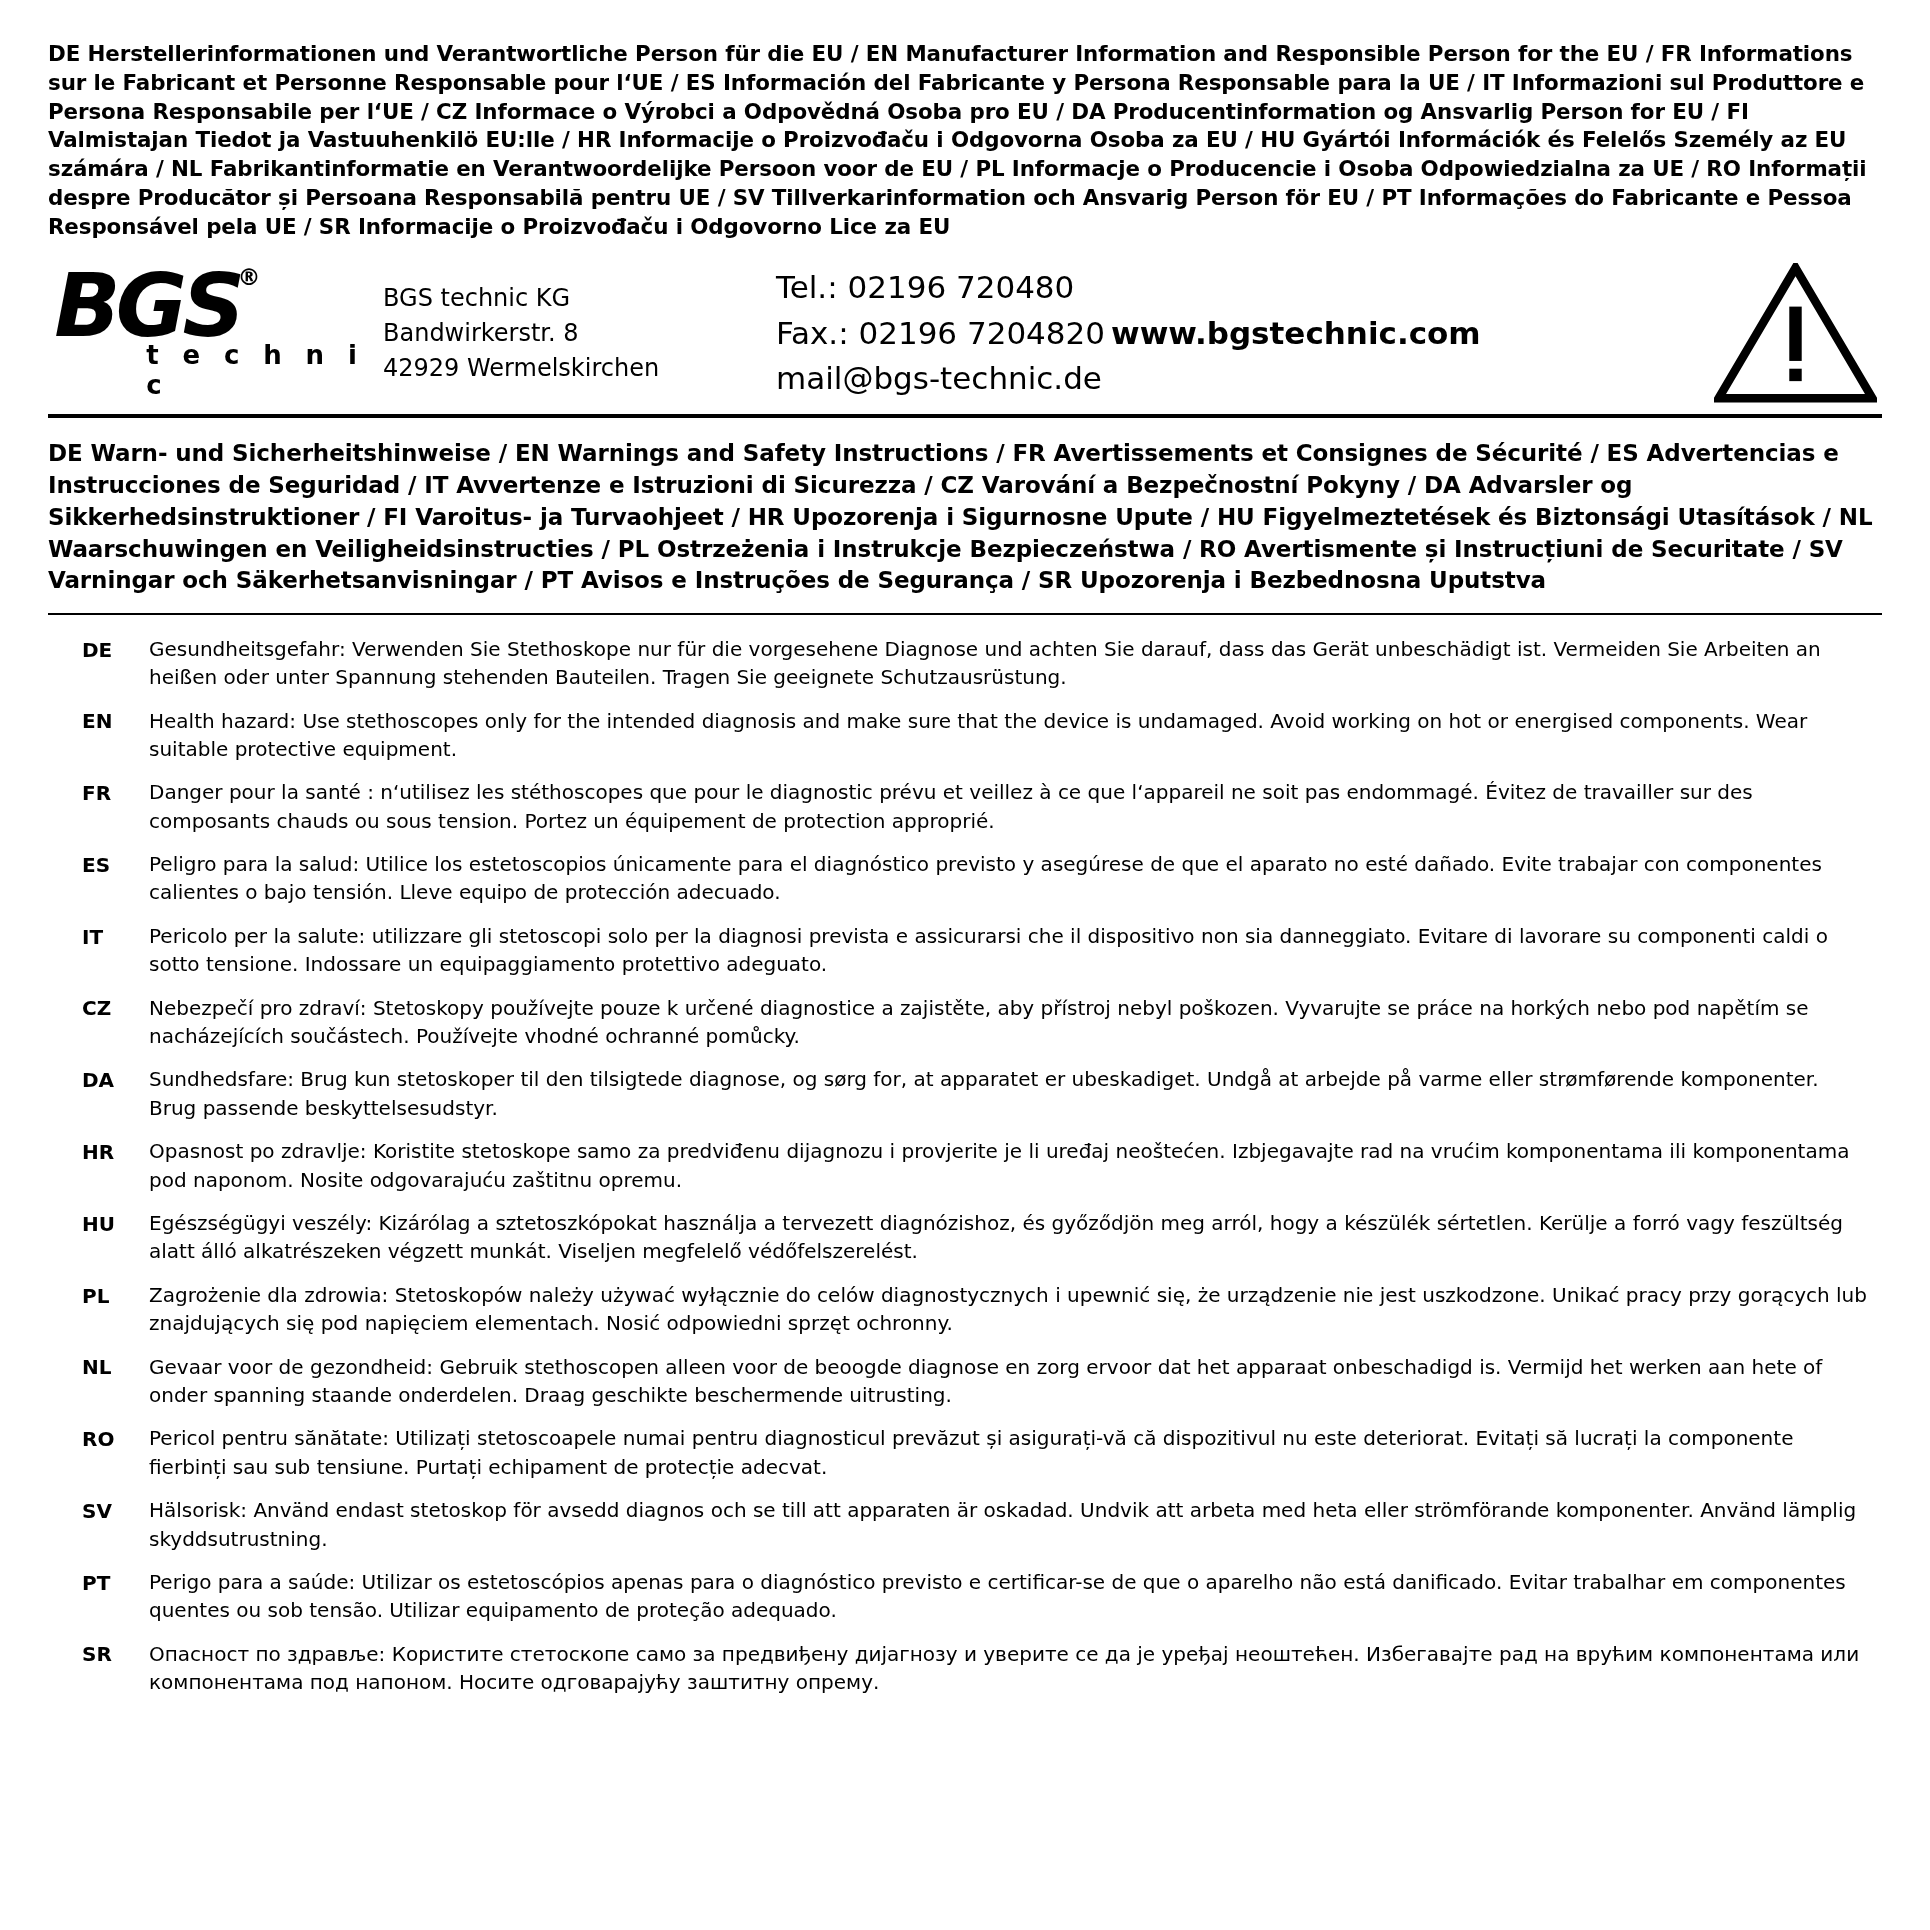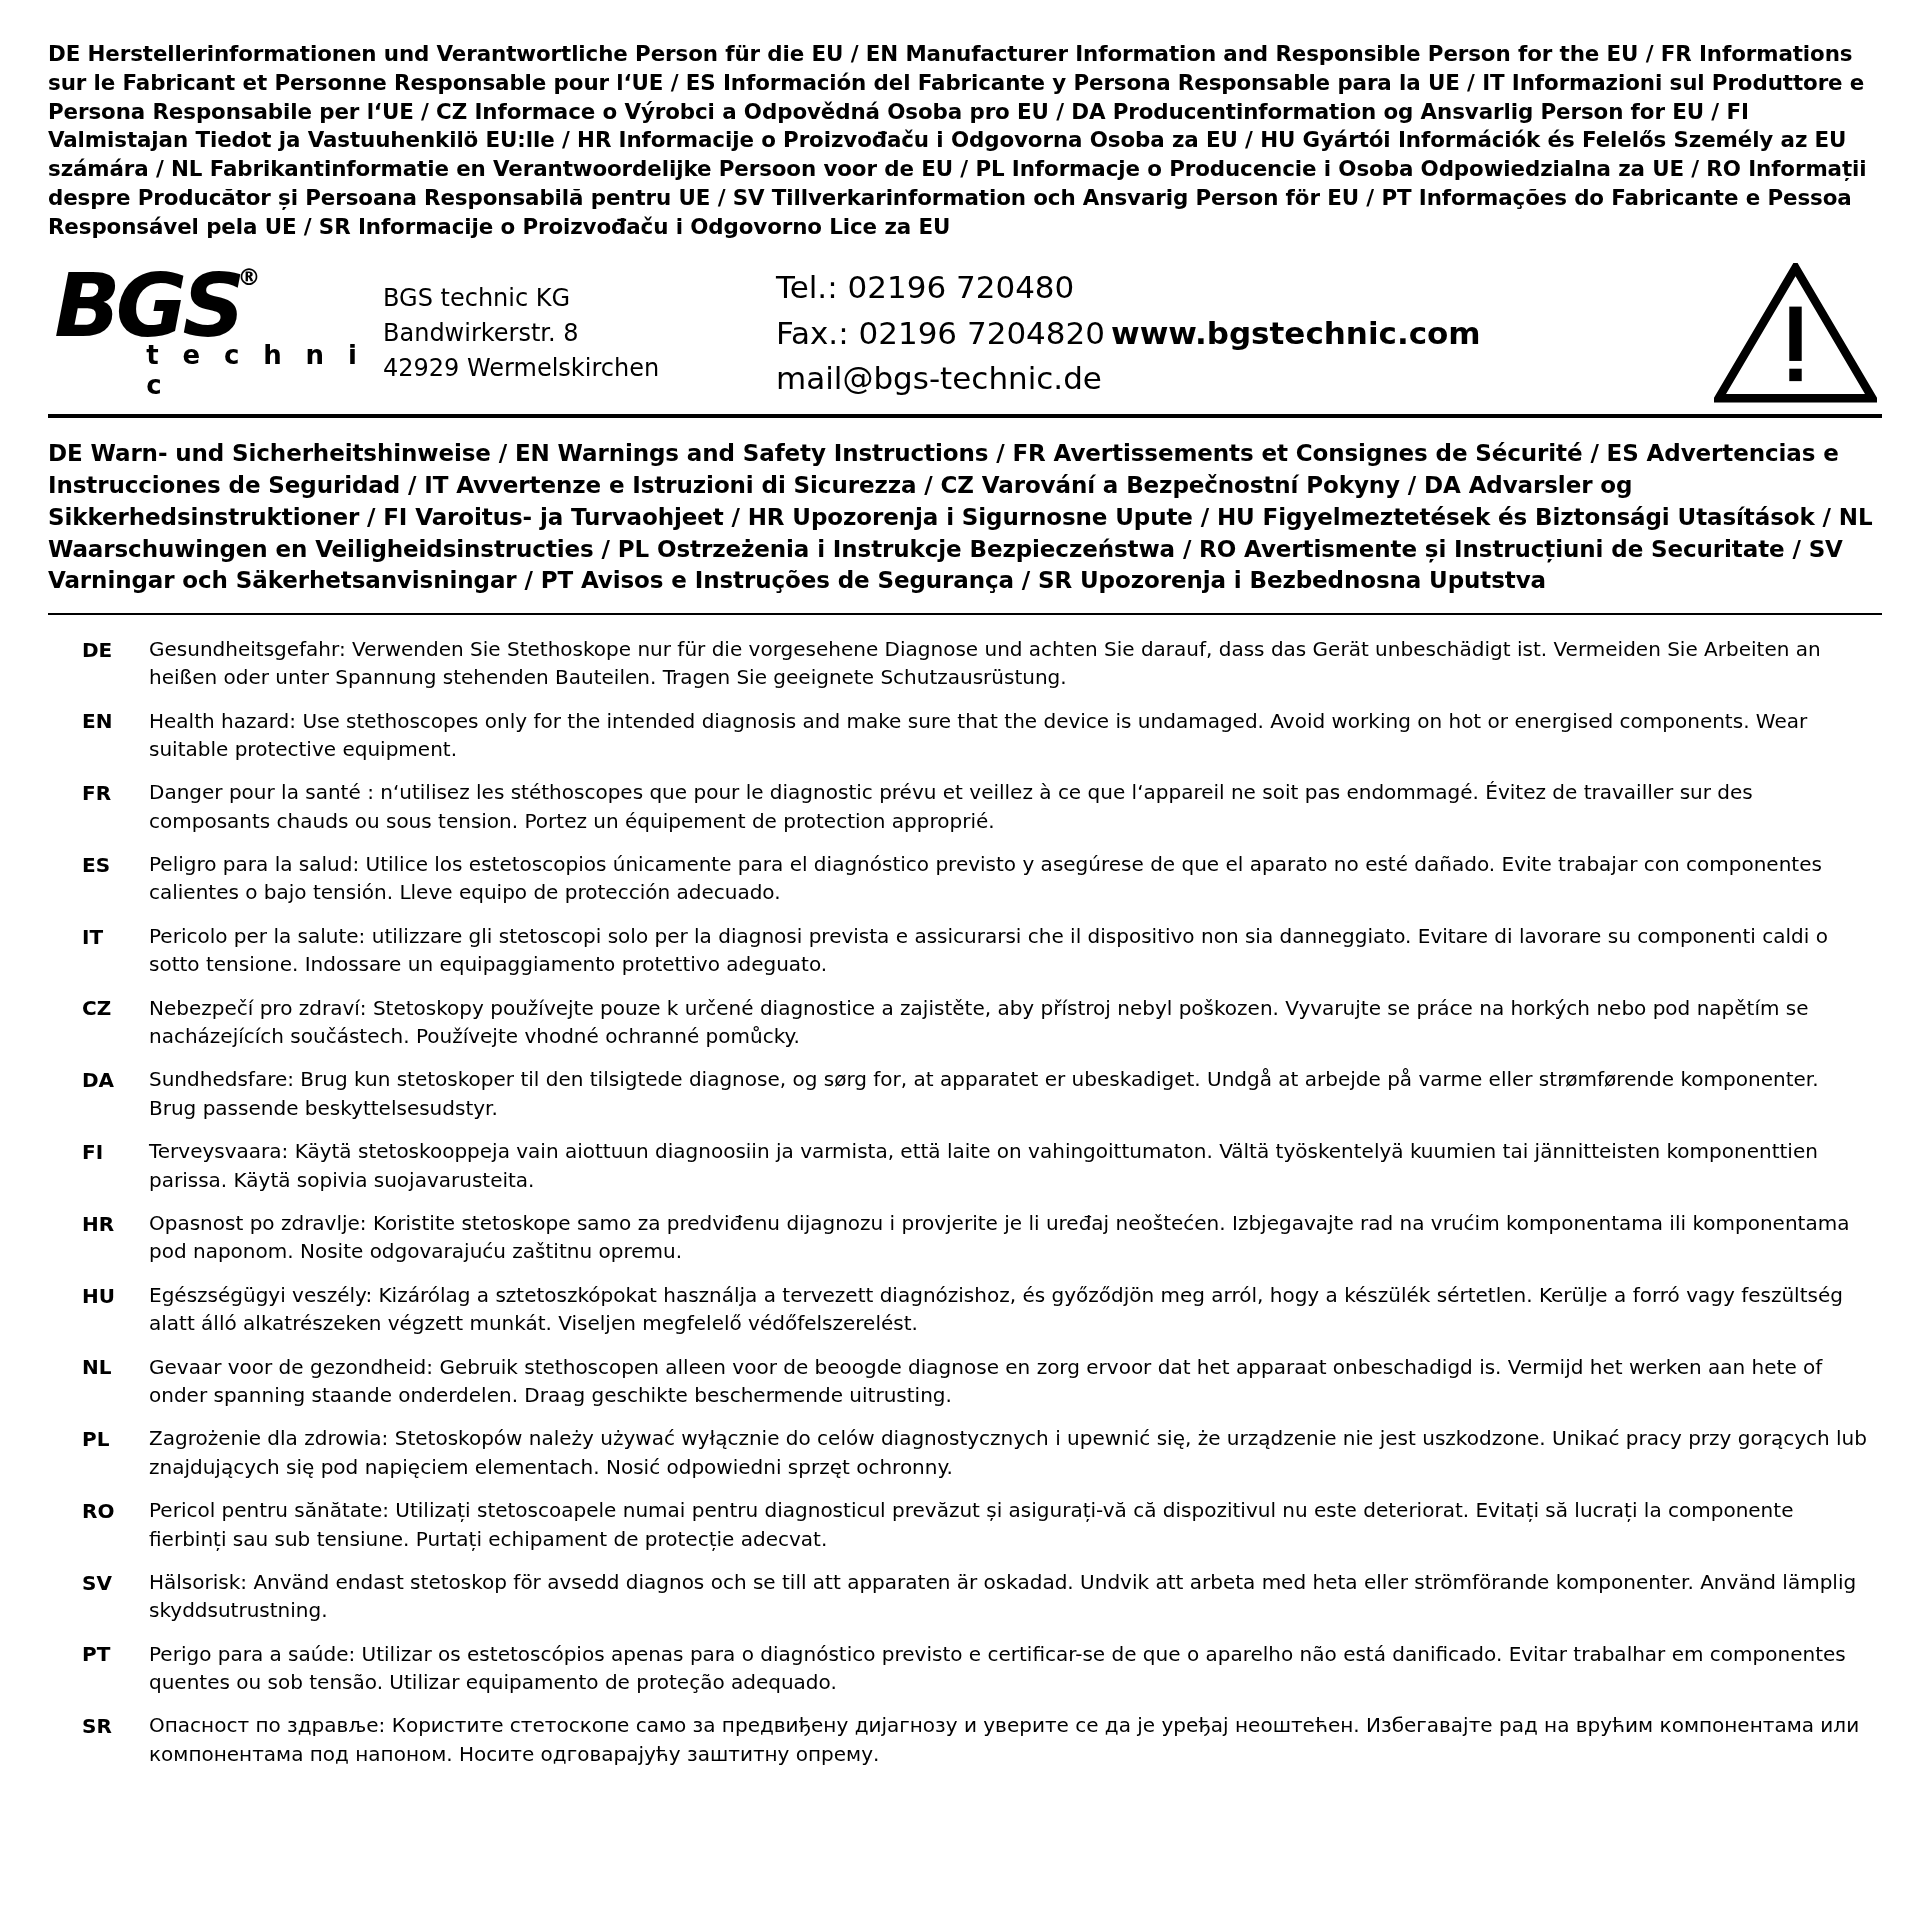--- a/index.html
+++ b/index.html
@@ -207,40 +207,36 @@
     </div>
     <div class="warn-row">
       <div class="warn-code">CZ</div>
       <div class="warn-text">Nebezpečí pro zdraví: Stetoskopy používejte pouze k určené diagnostice a zajistěte, aby přístroj nebyl poškozen. Vyvarujte se práce na horkých nebo pod napětím se nacházejících součástech. Používejte vhodné ochranné pomůcky.</div>
     </div>
     <div class="warn-row">
       <div class="warn-code">DA</div>
       <div class="warn-text">Sundhedsfare: Brug kun stetoskoper til den tilsigtede diagnose, og sørg for, at apparatet er ubeskadiget. Undgå at arbejde på varme eller strømførende komponenter. Brug passende beskyttelsesudstyr.</div>
     </div>
     <div class="warn-row">
-      <div class="warn-code">FI</div>
-      <div class="warn-text">Terveysvaara: Käytä stetoskooppeja vain aiottuun diagnoosiin ja varmista, että laite on vahingoittumaton. Vältä työskentelyä kuumien tai jännitteisten komponenttien parissa. Käytä sopivia suojavarusteita.</div>
-    </div>
-    <div class="warn-row">
       <div class="warn-code">HR</div>
       <div class="warn-text">Opasnost po zdravlje: Koristite stetoskope samo za predviđenu dijagnozu i provjerite je li uređaj neoštećen. Izbjegavajte rad na vrućim komponentama ili komponentama pod naponom. Nosite odgovarajuću zaštitnu opremu.</div>
     </div>
     <div class="warn-row">
       <div class="warn-code">HU</div>
       <div class="warn-text">Egészségügyi veszély: Kizárólag a sztetoszkópokat használja a tervezett diagnózishoz, és győződjön meg arról, hogy a készülék sértetlen. Kerülje a forró vagy feszültség alatt álló alkatrészeken végzett munkát. Viseljen megfelelő védőfelszerelést.</div>
     </div>
     <div class="warn-row">
+      <div class="warn-code">PL</div>
+      <div class="warn-text">Zagrożenie dla zdrowia: Stetoskopów należy używać wyłącznie do celów diagnostycznych i upewnić się, że urządzenie nie jest uszkodzone. Unikać pracy przy gorących lub znajdujących się pod napięciem elementach. Nosić odpowiedni sprzęt ochronny.</div>
+    </div>
+    <div class="warn-row">
       <div class="warn-code">NL</div>
       <div class="warn-text">Gevaar voor de gezondheid: Gebruik stethoscopen alleen voor de beoogde diagnose en zorg ervoor dat het apparaat onbeschadigd is. Vermijd het werken aan hete of onder spanning staande onderdelen. Draag geschikte beschermende uitrusting.</div>
     </div>
     <div class="warn-row">
-      <div class="warn-code">PL</div>
-      <div class="warn-text">Zagrożenie dla zdrowia: Stetoskopów należy używać wyłącznie do celów diagnostycznych i upewnić się, że urządzenie nie jest uszkodzone. Unikać pracy przy gorących lub znajdujących się pod napięciem elementach. Nosić odpowiedni sprzęt ochronny.</div>
-    </div>
-    <div class="warn-row">
       <div class="warn-code">RO</div>
       <div class="warn-text">Pericol pentru sănătate: Utilizați stetoscoapele numai pentru diagnosticul prevăzut și asigurați-vă că dispozitivul nu este deteriorat. Evitați să lucrați la componente fierbinți sau sub tensiune. Purtați echipament de protecție adecvat.</div>
     </div>
     <div class="warn-row">
       <div class="warn-code">SV</div>
       <div class="warn-text">Hälsorisk: Använd endast stetoskop för avsedd diagnos och se till att apparaten är oskadad. Undvik att arbeta med heta eller strömförande komponenter. Använd lämplig skyddsutrustning.</div>
     </div>
     <div class="warn-row">
       <div class="warn-code">PT</div>
       <div class="warn-text">Perigo para a saúde: Utilizar os estetoscópios apenas para o diagnóstico previsto e certificar-se de que o aparelho não está danificado. Evitar trabalhar em componentes quentes ou sob tensão. Utilizar equipamento de proteção adequado.</div>

